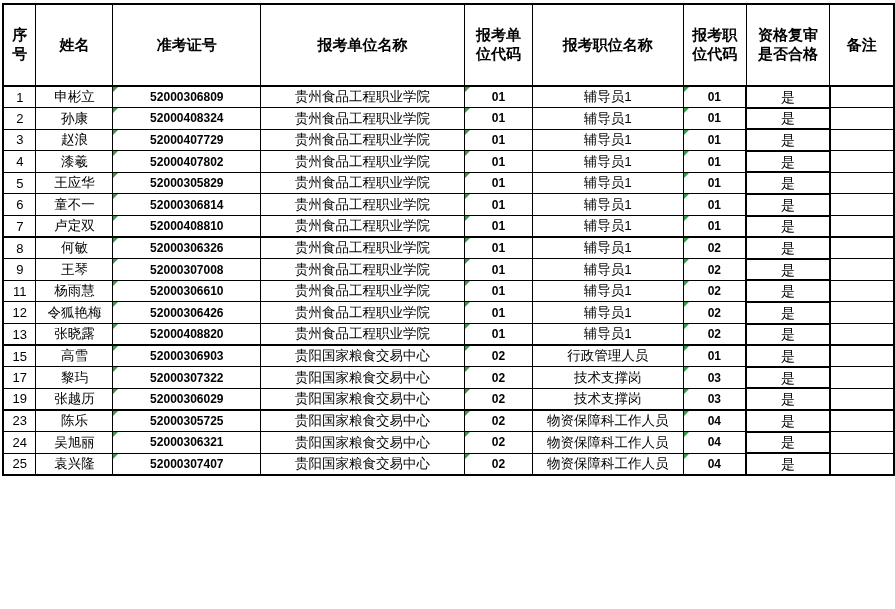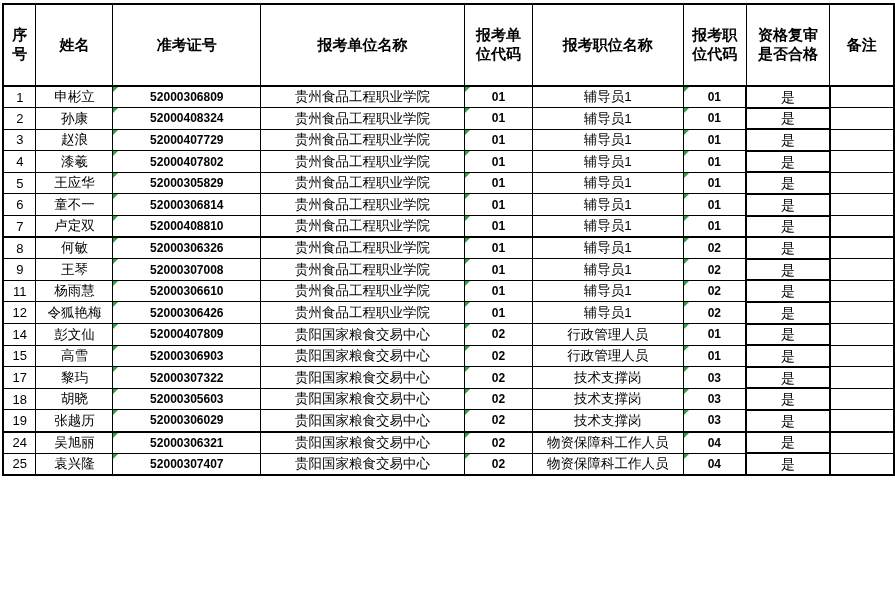--- a/index.html
+++ b/index.html
@@ -205,28 +205,28 @@
     <td class="serial">12</td>
     <td>令狐艳梅</td>
     <td class="num"><span class="tri-mark"></span><span class="val">52000306426</span></td>
     <td>贵州食品工程职业学院</td>
     <td class="num"><span class="tri-mark"></span><span class="val">01</span></td>
     <td>辅导员1</td>
     <td class="num"><span class="tri-mark"></span><span class="val">02</span></td>
     <td class="review">是</td>
     <td></td>
   </tr>
-      <tr>
-    <td class="serial">14</td>
-    <td>彭文仙</td>
-    <td class="num"><span class="tri-mark"></span><span class="val">52000407809</span></td>
-    <td>贵阳国家粮食交易中心</td>
-    <td class="num"><span class="tri-mark"></span><span class="val">02</span></td>
-    <td>行政管理人员</td>
-    <td class="num"><span class="tri-mark"></span><span class="val">01</span></td>
+      <tr class="group-end">
+    <td class="serial">13</td>
+    <td>张晓露</td>
+    <td class="num"><span class="tri-mark"></span><span class="val">52000408820</span></td>
+    <td>贵州食品工程职业学院</td>
+    <td class="num"><span class="tri-mark"></span><span class="val">01</span></td>
+    <td>辅导员1</td>
+    <td class="num"><span class="tri-mark"></span><span class="val">02</span></td>
     <td class="review">是</td>
     <td></td>
   </tr>
       <tr>
     <td class="serial">15</td>
     <td>高雪</td>
     <td class="num"><span class="tri-mark"></span><span class="val">52000306903</span></td>
     <td>贵阳国家粮食交易中心</td>
     <td class="num"><span class="tri-mark"></span><span class="val">02</span></td>
     <td>行政管理人员</td>
@@ -238,39 +238,39 @@
     <td class="serial">17</td>
     <td>黎玙</td>
     <td class="num"><span class="tri-mark"></span><span class="val">52000307322</span></td>
     <td>贵阳国家粮食交易中心</td>
     <td class="num"><span class="tri-mark"></span><span class="val">02</span></td>
     <td>技术支撑岗</td>
     <td class="num"><span class="tri-mark"></span><span class="val">03</span></td>
     <td class="review">是</td>
     <td></td>
   </tr>
-      <tr>
-    <td class="serial">18</td>
-    <td>胡晓</td>
-    <td class="num"><span class="tri-mark"></span><span class="val">52000305603</span></td>
-    <td>贵阳国家粮食交易中心</td>
-    <td class="num"><span class="tri-mark"></span><span class="val">02</span></td>
-    <td>技术支撑岗</td>
-    <td class="num"><span class="tri-mark"></span><span class="val">03</span></td>
-    <td class="review">是</td>
-    <td></td>
-  </tr>
       <tr class="group-end">
     <td class="serial">19</td>
     <td>张越历</td>
     <td class="num"><span class="tri-mark"></span><span class="val">52000306029</span></td>
     <td>贵阳国家粮食交易中心</td>
     <td class="num"><span class="tri-mark"></span><span class="val">02</span></td>
     <td>技术支撑岗</td>
     <td class="num"><span class="tri-mark"></span><span class="val">03</span></td>
+    <td class="review">是</td>
+    <td></td>
+  </tr>
+      <tr>
+    <td class="serial">23</td>
+    <td>陈乐</td>
+    <td class="num"><span class="tri-mark"></span><span class="val">52000305725</span></td>
+    <td>贵阳国家粮食交易中心</td>
+    <td class="num"><span class="tri-mark"></span><span class="val">02</span></td>
+    <td>物资保障科工作人员</td>
+    <td class="num"><span class="tri-mark"></span><span class="val">04</span></td>
     <td class="review">是</td>
     <td></td>
   </tr>
       <tr>
     <td class="serial">24</td>
     <td>吴旭丽</td>
     <td class="num"><span class="tri-mark"></span><span class="val">52000306321</span></td>
     <td>贵阳国家粮食交易中心</td>
     <td class="num"><span class="tri-mark"></span><span class="val">02</span></td>
     <td>物资保障科工作人员</td>

